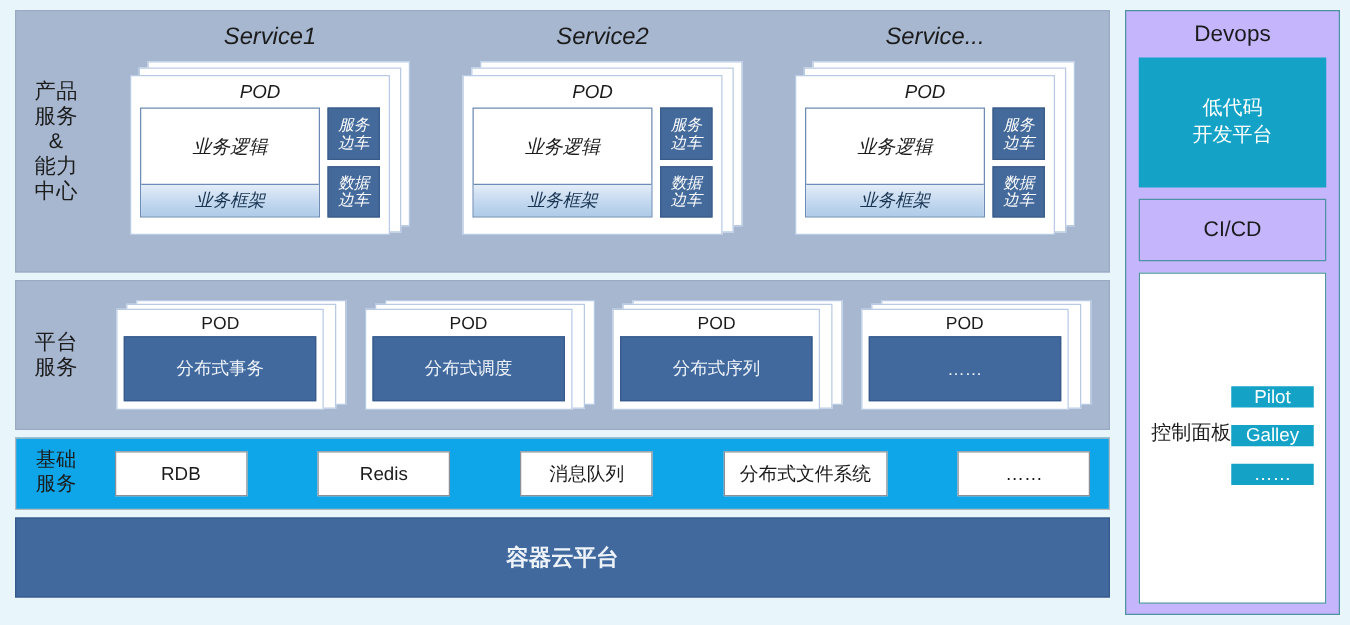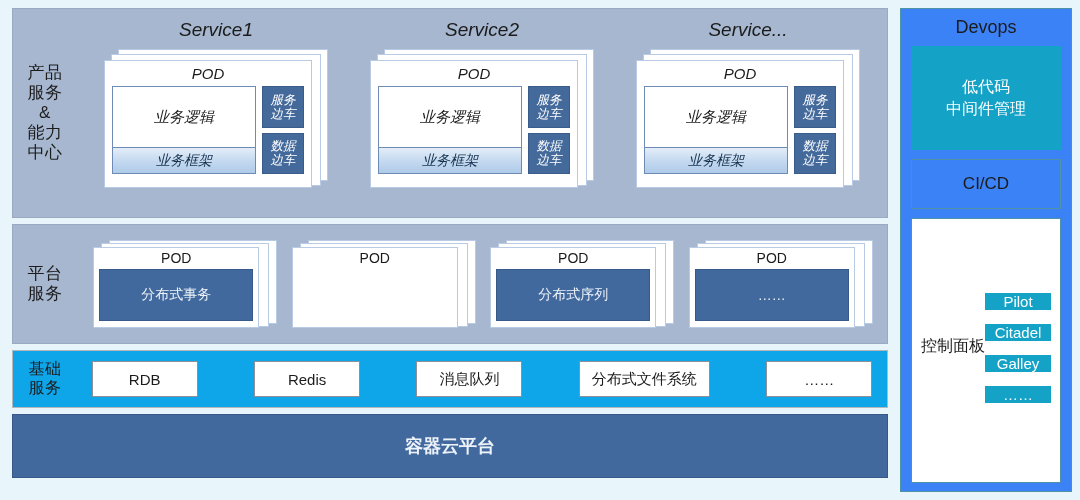--- a/index.html
+++ b/index.html
@@ -111,21 +111,21 @@
   
   .row4{
     height:62px;background:#41699e;border:1px solid #36598a;
     display:flex;align-items:center;justify-content:center;
     color:#eef3f9;font-size:18px;font-weight:bold;
   }
 
   
   .devops{
     position:absolute;left:900px;top:8px;width:172px;height:484px;
-    background:#3b82f6;border:1px solid #4f93a6;box-sizing:border-box;
+    background:#c4b5fd;border:1px solid #4f93a6;box-sizing:border-box;
     display:flex;flex-direction:column;align-items:center;
     padding:5px 10px 8px;
   }
   .devops-title{font-size:18px;color:#1b1b1b;margin:3px 0 8px;}
   .lowcode{
     width:100%;height:104px;background:#14a3c7;
     display:flex;flex-direction:column;align-items:center;justify-content:center;
     color:#ffffff;font-size:16px;line-height:1.35;white-space:pre-line;text-align:center;
   }
   .cicd{
@@ -247,20 +247,21 @@
             <div class="plat-title">POD</div>
             <div class="plat-box">分布式事务</div>
           </div>
         </div>
 
         <div class="plat-stack">
           <div class="ghost g1"></div>
           <div class="ghost g2"></div>
           <div class="plat-card">
             <div class="plat-title">POD</div>
+            <div class="plat-box">分布式调度</div>
           </div>
         </div>
 
         <div class="plat-stack">
           <div class="ghost g1"></div>
           <div class="ghost g2"></div>
           <div class="plat-card">
             <div class="plat-title">POD</div>
             <div class="plat-box">分布式序列</div>
           </div>
@@ -290,26 +291,25 @@
       </div>
     </div>
 
     <div class="row4">容器云平台</div>
 
   </div>
 
   <div class="devops">
     <div class="devops-title">Devops</div>
     <div class="lowcode">低代码
-中间件管理</div>
+开发平台</div>
     <div class="cicd">CI/CD</div>
     <div class="ctrl-panel">
       <div class="ctrl-title">控制面板</div>
       <div class="ctrl-list">
         <div class="ctrl-item">Pilot</div>
-        <div class="ctrl-item">Citadel</div>
         <div class="ctrl-item">Galley</div>
         <div class="ctrl-item">……</div>
       </div>
     </div>
   </div>
 
 </div>
 
 </body></html>

